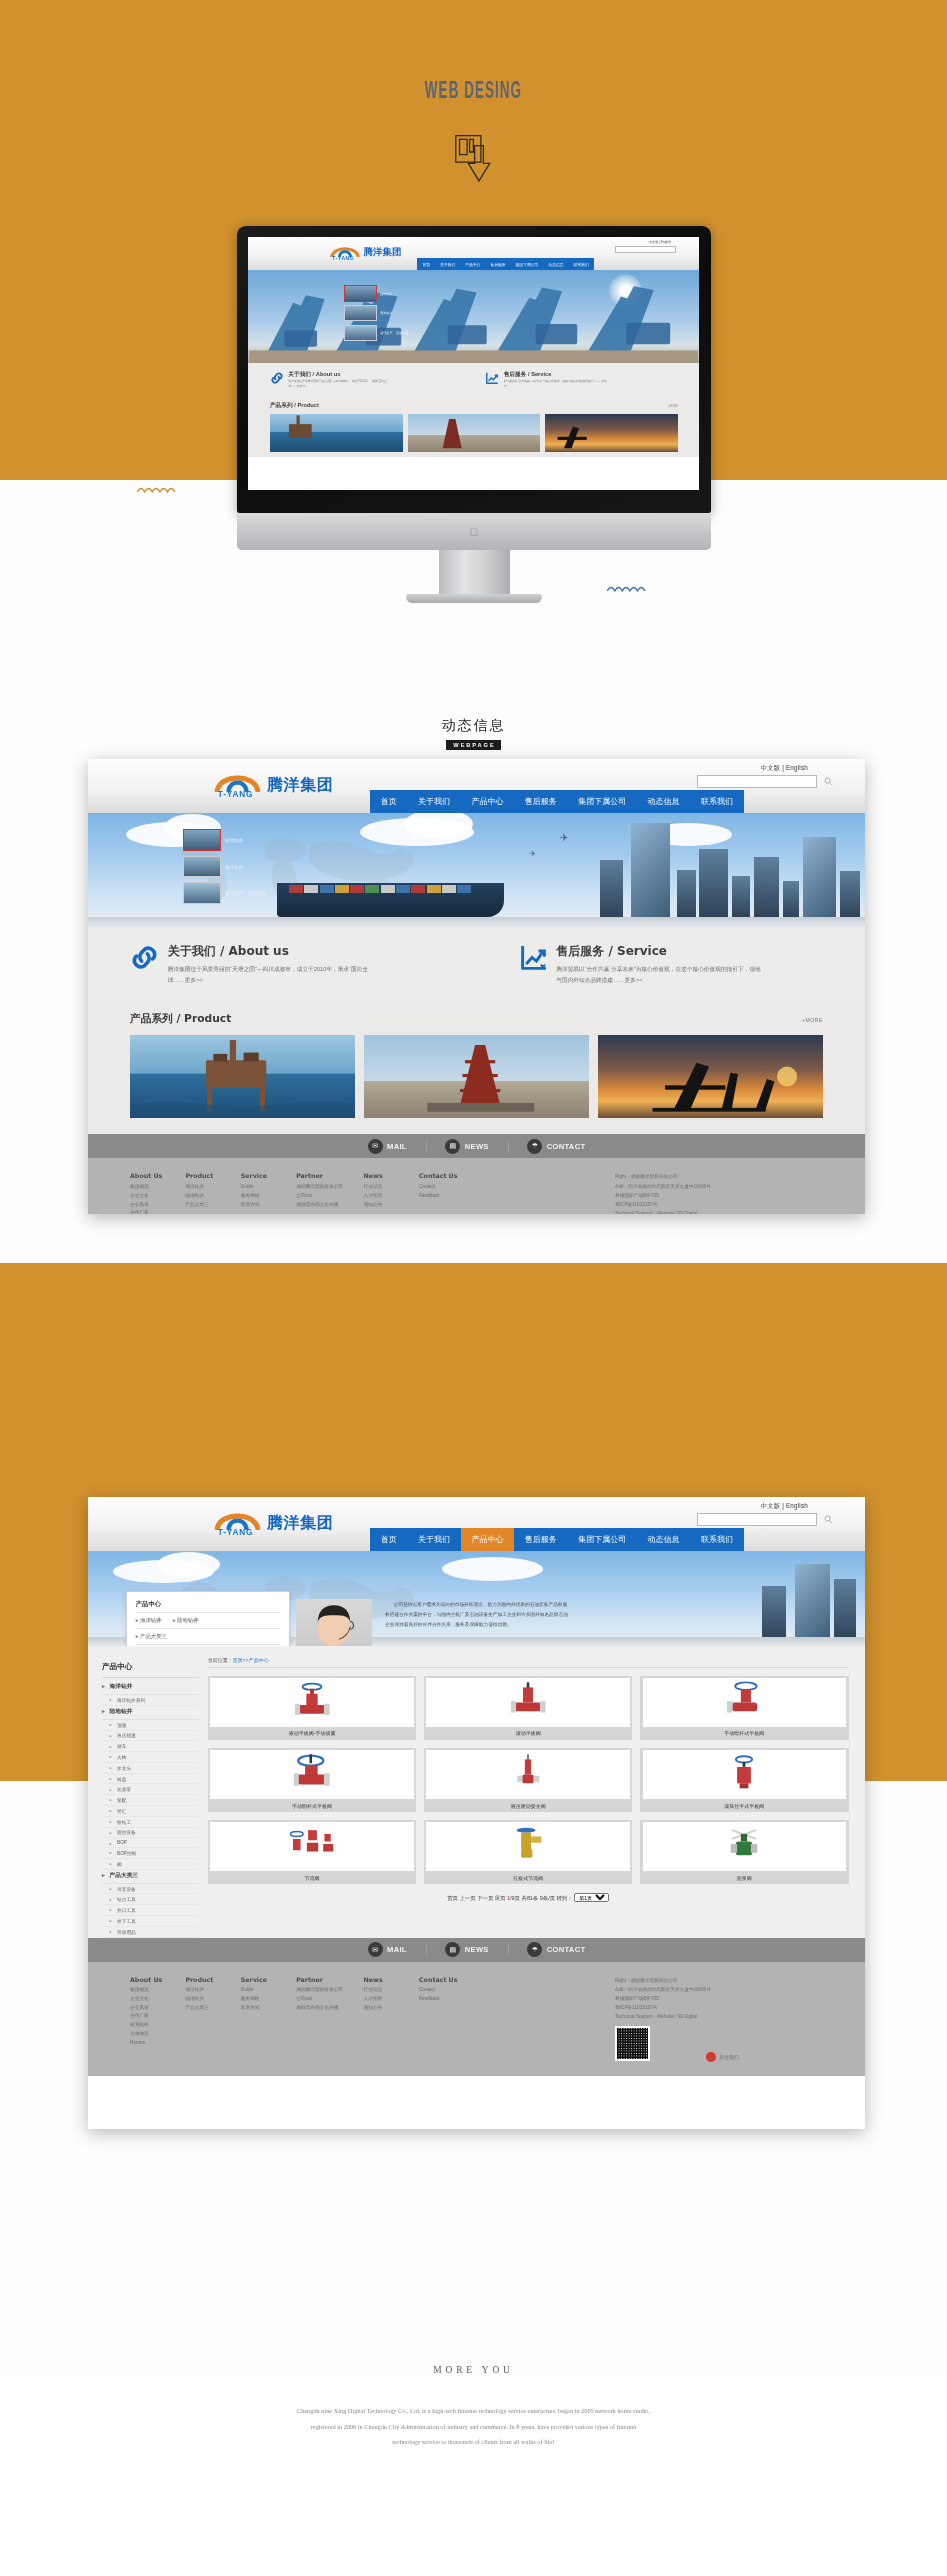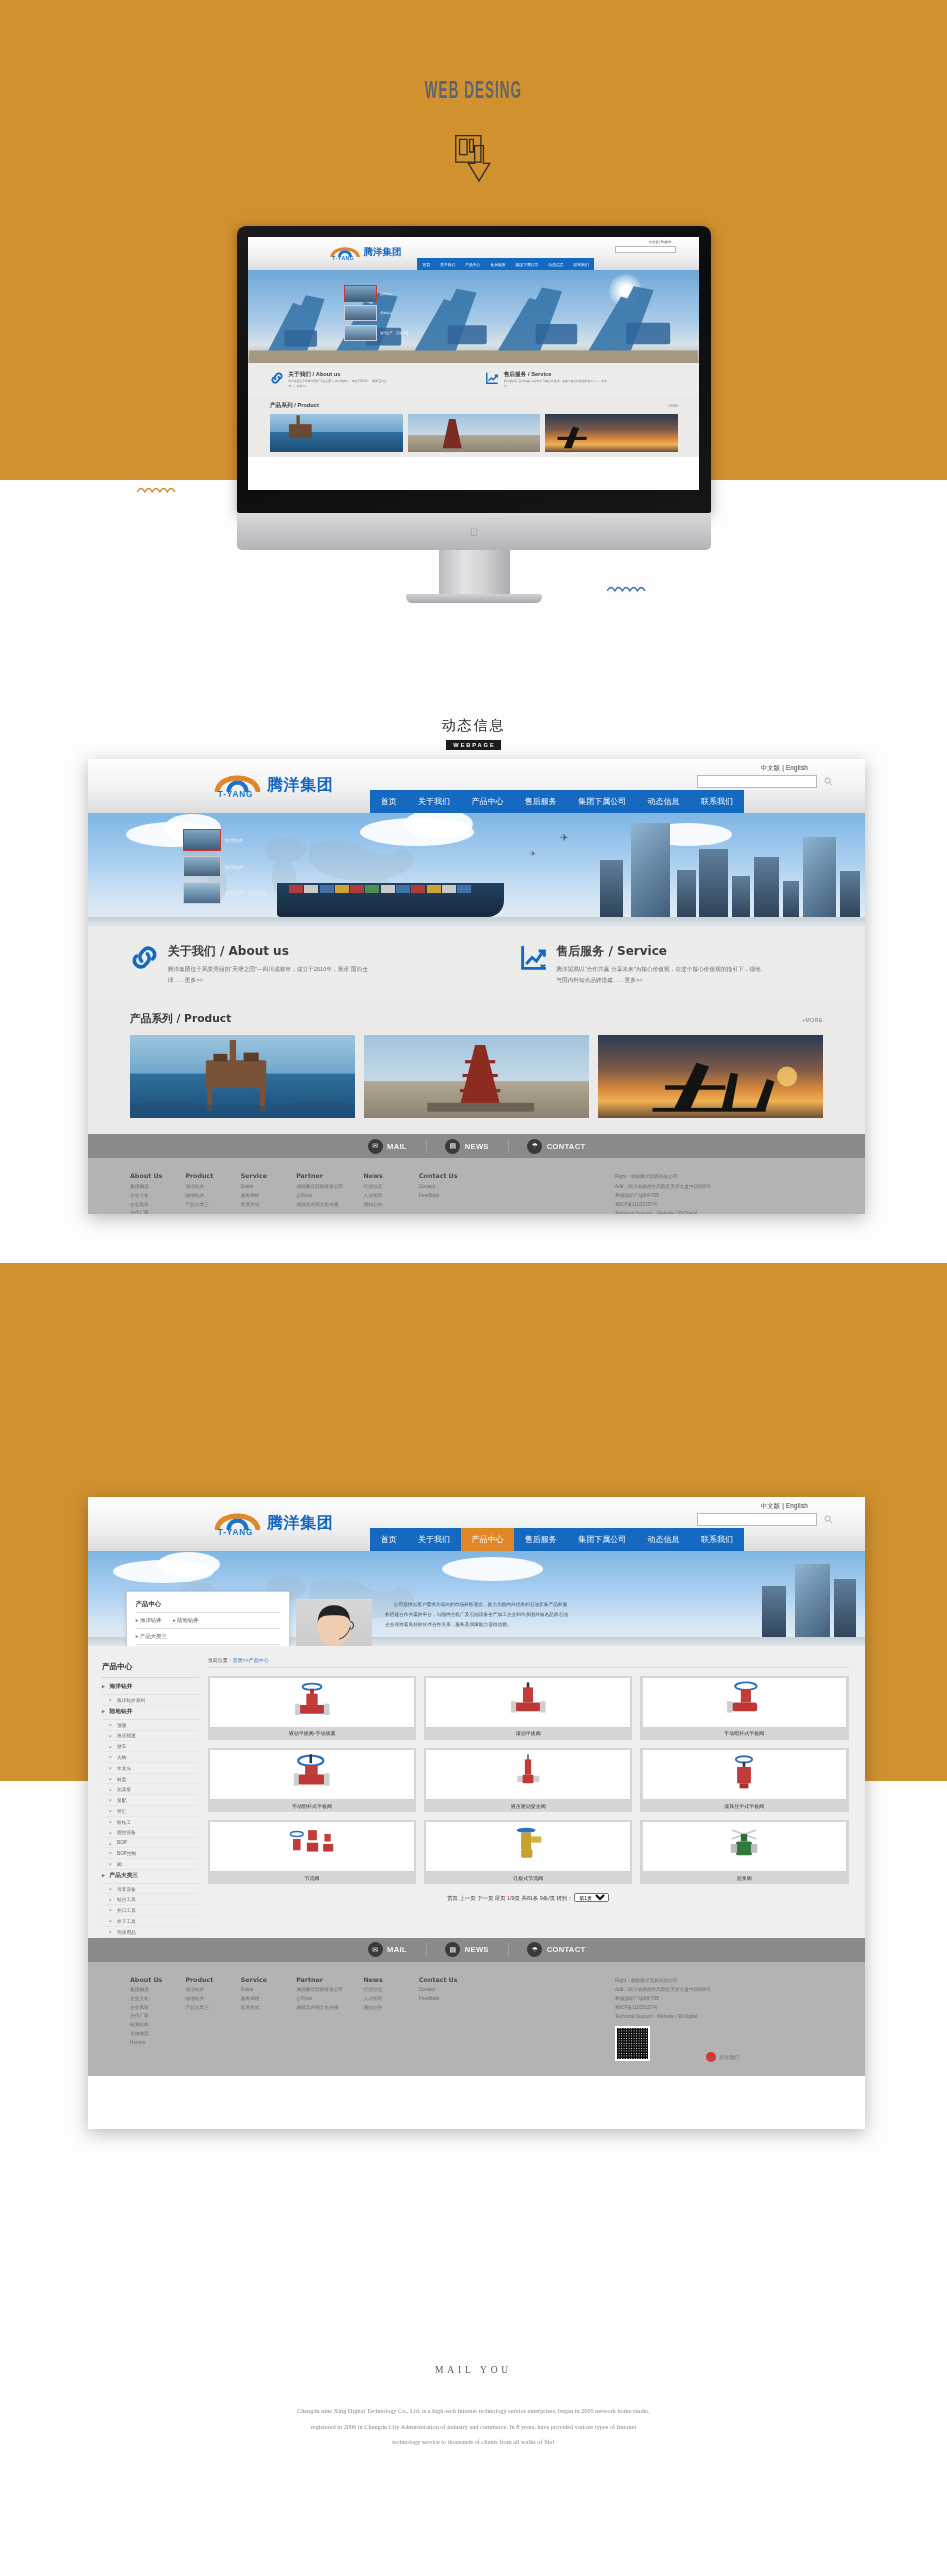--- a/index.html
+++ b/index.html
@@ -1018,19 +1018,19 @@
           <div class="qr-inner"></div>
         </div>
     </div>
     <div class="weibo-row">
       <span class="weibo-dot">◉</span>
       <span>关注我们</span>
     </div>
   </div>
 </div>
 
-<div class="thanks">MAIL  YOU</div>
+<div class="thanks">MORE  YOU</div>
 <div class="thanks-body">
   <div>Chengdu nine Xing Digital Technology Co., Ltd. is a high-tech Internet technology service enterprises, began in 2005 network home studio,</div>
   <div>registered in 2006 in Chengdu City Administration of industry and commerce. In 8 years, have provided various types of Internet</div>
   <div>technology service to thousands of clients from all walks of life!</div>
 </div>
 
 
 </body></html>

